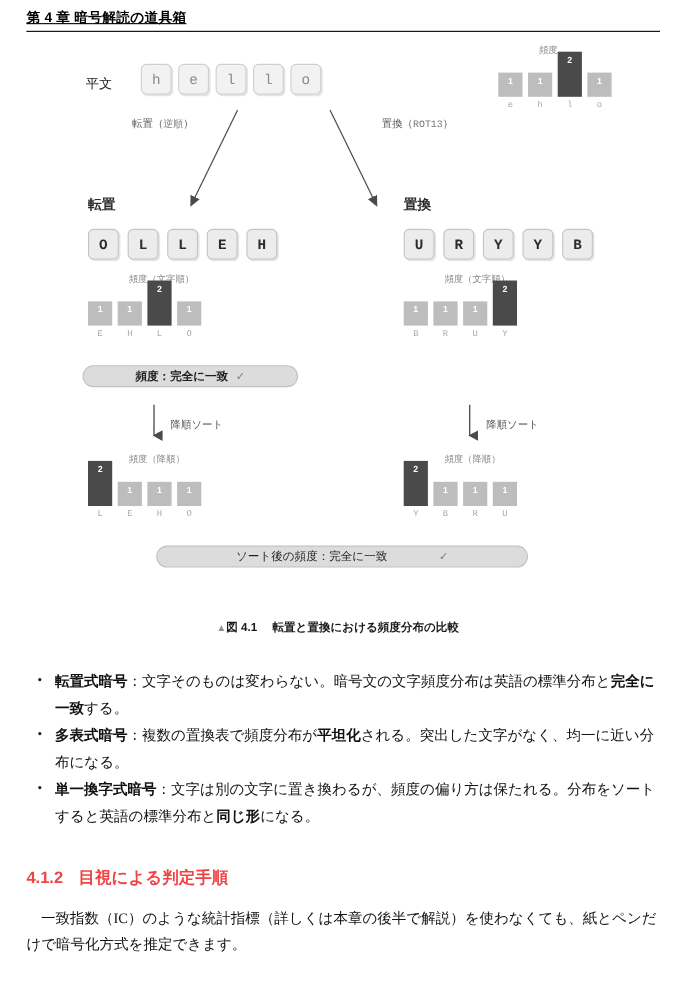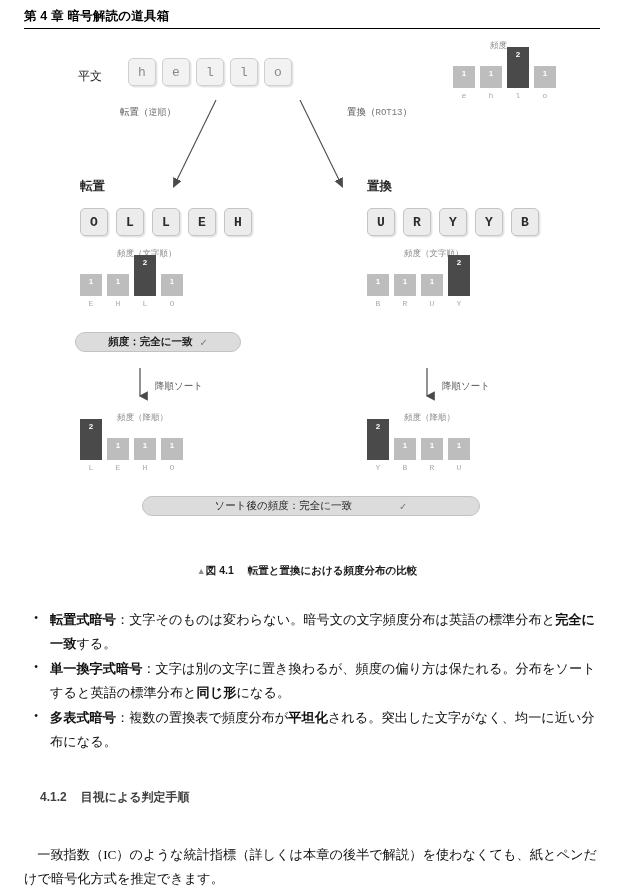--- a/index.html
+++ b/index.html
@@ -17,20 +17,21 @@
   }
 
   
   .page-header {
     position: absolute;
     left: 24px;
     top: 8px;
     width: 576px;
     border-bottom: 1.6px solid #000;
     padding-bottom: 3px;
+    text-decoration: underline;
   }
   .page-header .title {
     font-family: "Liberation Sans", "DejaVu Sans", sans-serif;
     font-weight: bold;
     font-size: 12.5px;
     letter-spacing: 0.2px;
     color: #000;
   }
 
   
@@ -178,21 +179,21 @@
   .body-text {
     position: absolute;
     left: 24px;
     top: 594px;
     width: 578px;
     font-size: 13.2px;
     line-height: 1.85;
     color: #111;
   }
   .para { margin: 0 0 4px 0; }
-  .para.indent { text-indent: 1em; margin-top: 20px; }
+  .para.indent { text-indent: 1em; }
 
   ul.bullets {
     margin: 14px 0 0 0;
     padding-left: 24px;
     list-style: none;
   }
   ul.bullets li {
     position: relative;
     margin-bottom: 1px;
     line-height: 1.82;
@@ -203,26 +204,26 @@
     position: absolute;
     left: -14px;
     top: 0;
     font-size: 12px;
     color: #111;
   }
   b { font-weight: bold; }
 
   .heading2 {
     position: absolute;
-    left: 40px;
+    left: 24px;
     top: 789px;
     font-family: "Liberation Sans", "DejaVu Sans", sans-serif;
-    font-size: 12px;
-    font-weight: bold;
-    color: #404040;
+    font-size: 15px;
+    font-weight: bold;
+    color: #ef4444;
   }
   .heading2 .h-gap { display: inline-block; width: 14px; }
 
   .tail-text {
     position: absolute;
     left: 24px;
     top: 823px;
     width: 578px;
     font-size: 13.2px;
     line-height: 1.85;
@@ -309,21 +310,21 @@
     <div class="bar-col">
       <div class="bar hi" style="height:41px;">2</div>
       <div class="bar-tick">L</div>
     </div>
     <div class="bar-col">
       <div class="bar lo" style="height:22px;">1</div>
       <div class="bar-tick">O</div>
     </div>
   </div>
 
-  <div class="abs pill" style="left:75px; top:296px; width:166px;">
+  <div class="abs pill" style="left:75px; top:296px; width:196px;">
     <span>頻度：完全に一致</span>
     <span class="check">✓</span>
   </div>
 
   <svg class="abs" style="left:130px; top:330px;" width="20" height="38">
     <defs>
       <marker id="ad1" markerWidth="8" markerHeight="8" refX="4" refY="6.5" orient="auto">
         <path d="M0,0 L8,0 L4,7.5 z" fill="#4a4a4a"></path>
       </marker>
     </defs>
@@ -421,24 +422,24 @@
   </div>
 </div>
 
 <div class="body-text">
 
   <ul class="bullets">
     <li>
       <b>転置式暗号</b><span>：</span><span>文字そのものは変わらない。暗号文の文字頻度分布は英語の標準分布と</span><b>完全に一致</b><span>する。</span>
     </li>
     <li>
-      <b>単一換字式暗号</b><span>：</span><span>文字は別の文字に置き換わるが、頻度の偏り方は保たれる。分布をソートすると英語の標準分布と</span><b>同じ形</b><span>になる。</span>
+      <b>多表式暗号</b><span>：</span><span>複数の置換表で頻度分布が</span><b>平坦化</b><span>される。突出した文字がなく、均一に近い分布になる。</span>
     </li>
     <li>
-      <b>多表式暗号</b><span>：</span><span>複数の置換表で頻度分布が</span><b>平坦化</b><span>される。突出した文字がなく、均一に近い分布になる。</span>
+      <b>単一換字式暗号</b><span>：</span><span>文字は別の文字に置き換わるが、頻度の偏り方は保たれる。分布をソートすると英語の標準分布と</span><b>同じ形</b><span>になる。</span>
     </li>
   </ul>
 </div>
 
 <div class="heading2">
   <span>4.1.2</span><span class="h-gap"></span><span>目視による判定手順</span>
 </div>
 
 <div class="tail-text">
   <p class="para indent">一致指数（IC）のような統計指標（詳しくは本章の後半で解説）を使わなくても、紙とペンだけで暗号化方式を推定できます。</p>

